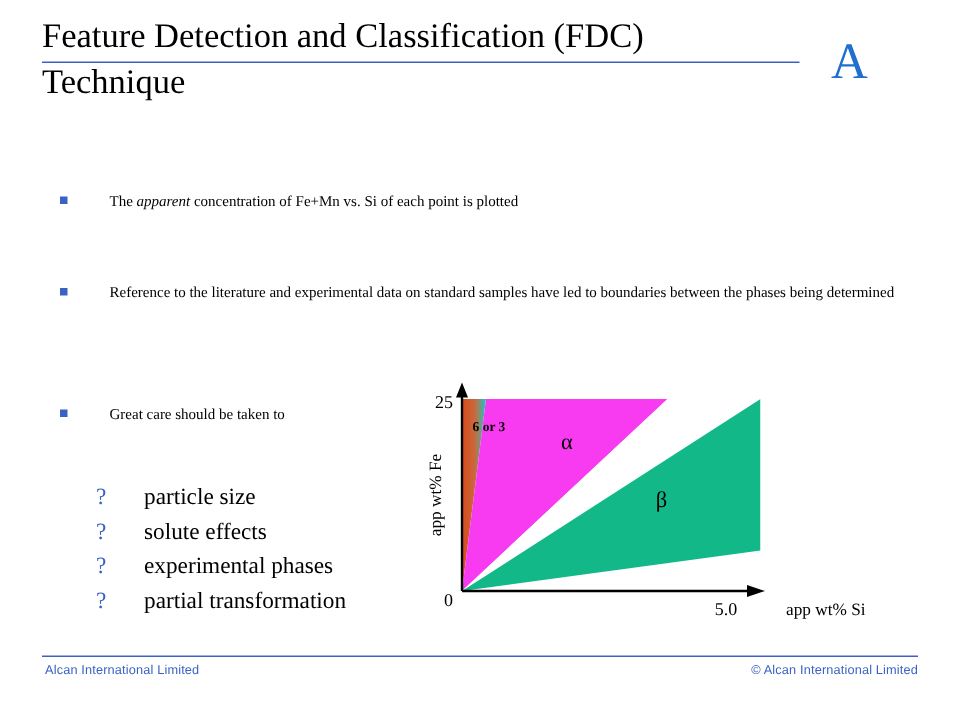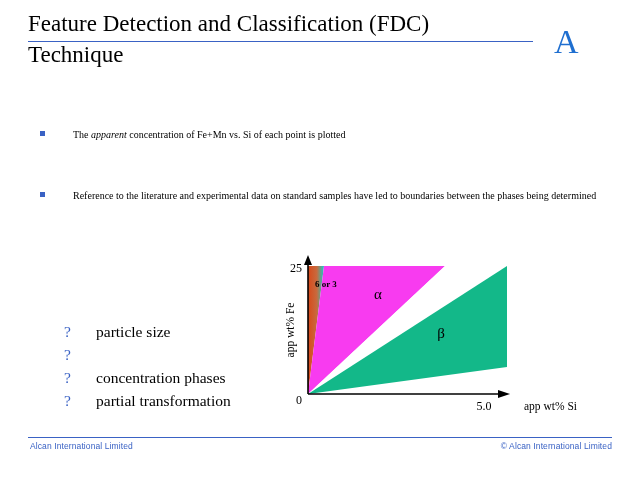--- a/index.html
+++ b/index.html
@@ -99,33 +99,38 @@
   <div class="bullet" id="b1">
     <span class="mark"></span>
     <span class="btext"><span>The </span><i>apparent</i><span> concentration of Fe+Mn vs. Si of each point is plotted</span></span>
   </div>
 
   <div class="bullet" id="b2">
     <span class="mark"></span>
     <span class="btext">Reference to the literature and experimental data on standard samples have led to boundaries between the phases being determined</span>
   </div>
 
+  <div class="bullet" id="b3">
+    <span class="mark"></span>
+    <span class="btext">Great care should be taken to</span>
+  </div>
 
 
   <div class="subs">
     <div class="sub">
       <span class="qmark">?</span>
       <span class="stext">particle size</span>
     </div>
     <div class="sub">
       <span class="qmark">?</span>
+      <span class="stext">solute effects</span>
     </div>
     <div class="sub">
       <span class="qmark">?</span>
-      <span class="stext">concentration phases</span>
+      <span class="stext">experimental phases</span>
     </div>
     <div class="sub">
       <span class="qmark">?</span>
       <span class="stext">partial transformation</span>
     </div>
   </div>
 
   <div class="chart">
     <svg width="350" height="170" viewBox="0 0 350 170">
       <defs>

